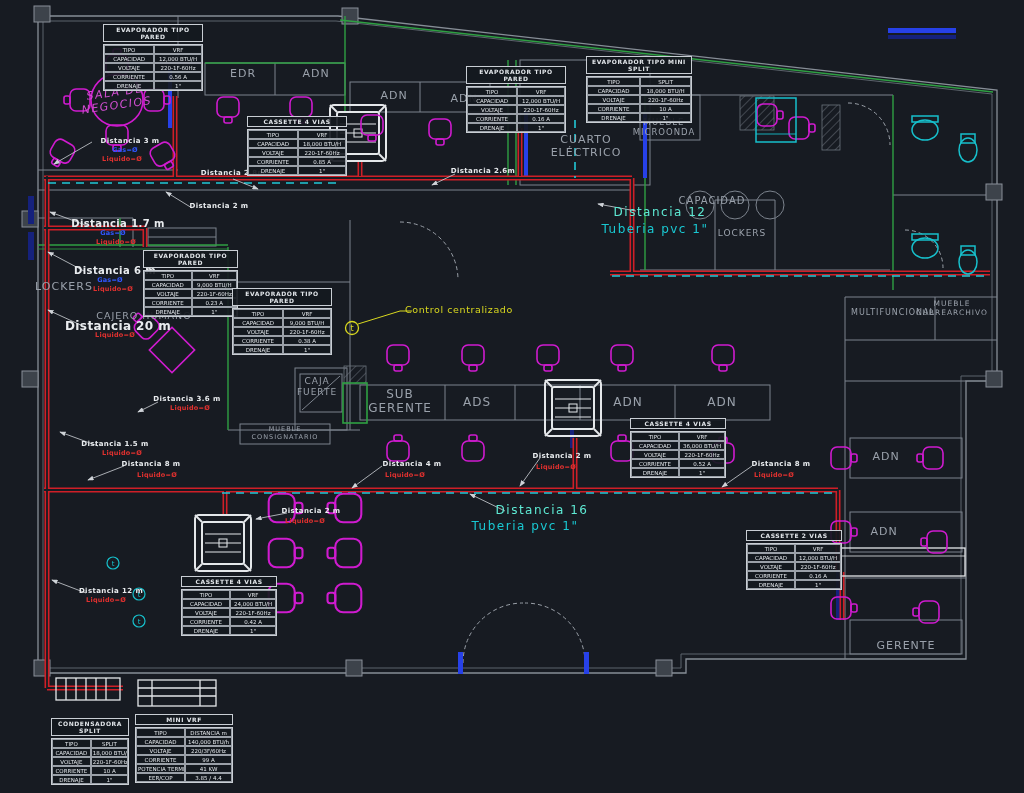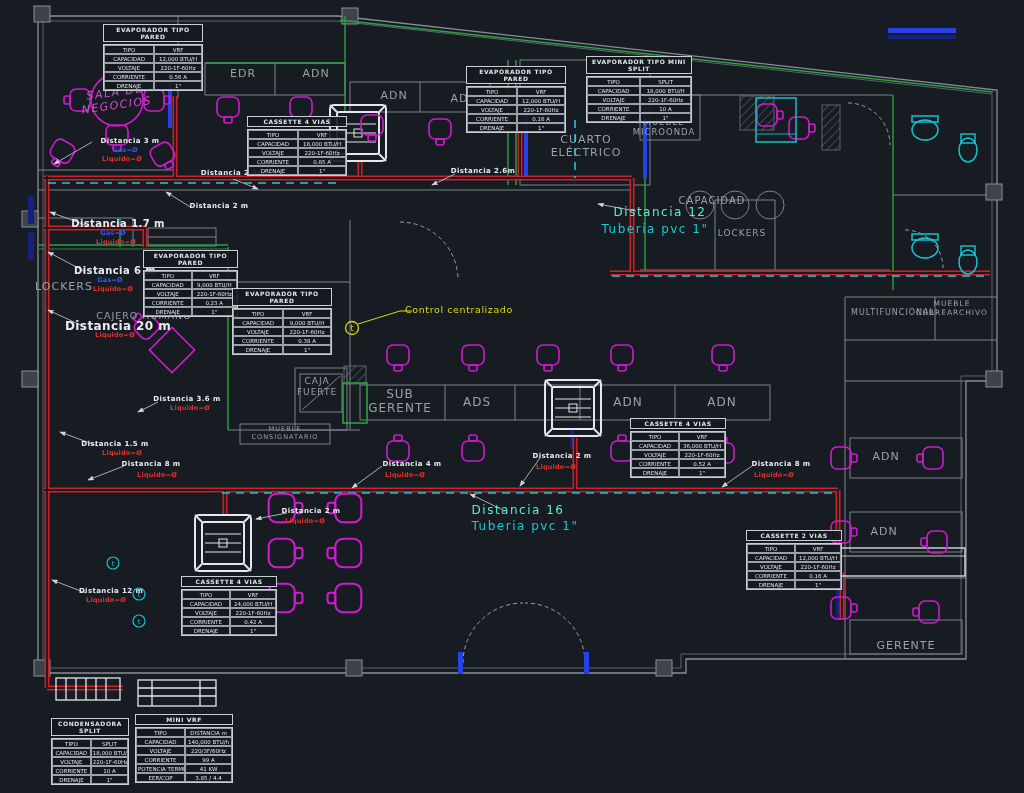--- a/index.html
+++ b/index.html
@@ -366,21 +366,21 @@
       <div class="lbl dist" style="left: 562px; top: 456px; font-size: 7px;">Distancia 2 m</div>
       <div class="lbl liq" style="left: 556px; top: 468px; font-size: 6.5px;">Liquido=Ø</div>
       <div class="lbl dist" style="left: 781px; top: 464px; font-size: 7px;">Distancia 8 m</div>
       <div class="lbl liq" style="left: 774px; top: 476px; font-size: 6.5px;">Liquido=Ø</div>
       <div class="lbl dist" style="left: 311px; top: 511px; font-size: 7px;">Distancia 2 m</div>
       <div class="lbl liq" style="left: 305px; top: 522px; font-size: 6.5px;">Liquido=Ø</div>
       <div class="lbl dist" style="left: 111px; top: 591px; font-size: 7px;">Distancia 12 m</div>
       <div class="lbl liq" style="left: 106px; top: 601px; font-size: 6.5px;">Liquido=Ø</div>
       <div class="lbl distBig" style="left: 660px; top: 212px; font-size: 12px;">Distancia 12</div>
       <div class="lbl pvc" style="left: 655px; top: 229px; font-size: 12px;">Tuberia pvc 1"</div>
-      <div class="lbl distBig" style="left: 518px; top: 510px; font-size: 12px; text-align: center;">Distancia 16</div>
+      <div class="lbl distBig" style="left: 542px; top: 510px; font-size: 12px; text-align: center;">Distancia 16</div>
       <div class="lbl pvc" style="left: 525px; top: 526px; font-size: 12px;">Tuberia pvc 1"</div>
       <div class="lbl yellow" style="left: 459px; top: 310px; font-size: 9.5px;">Control centralizado</div>
     </div>
 <div id="tables-layer">
       <div class="ctable" style="left: 103px; top: 24px; width: 100px;">
         <div class="tt">EVAPORADOR TIPO PARED</div>
         <div class="bd">
           <div class="rw">
             <div>TIPO</div>
             <div>VRF</div>

